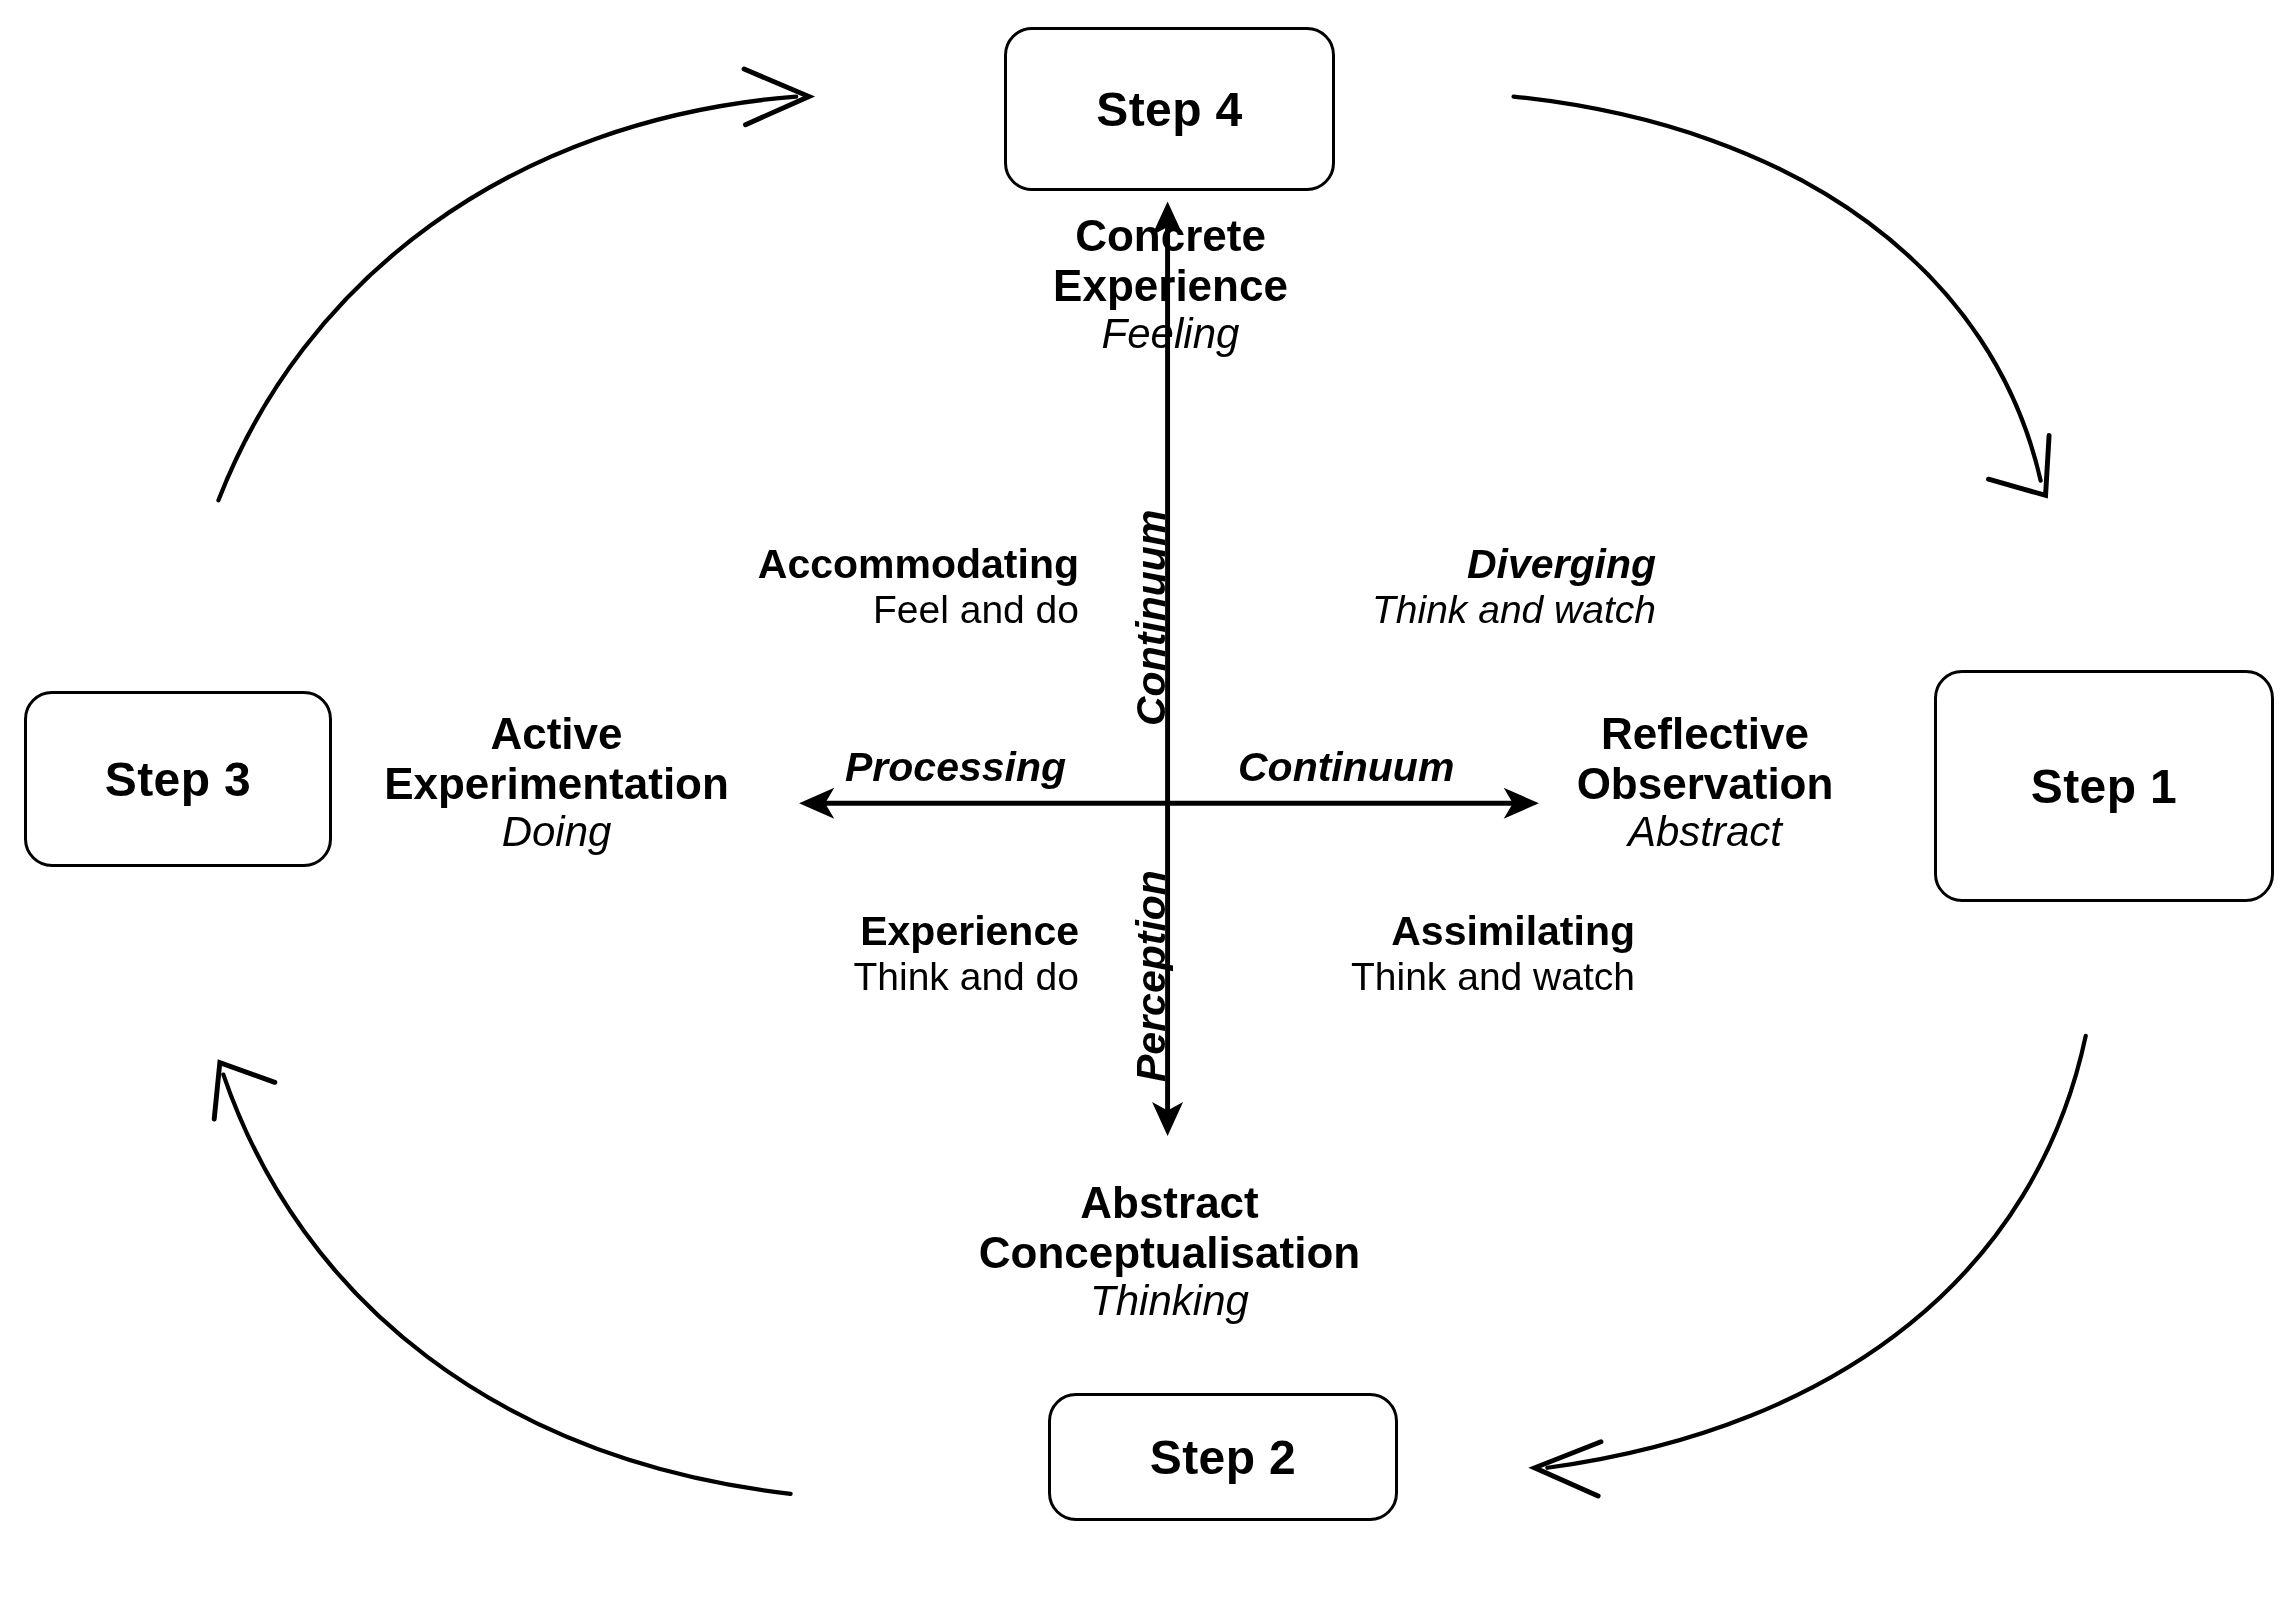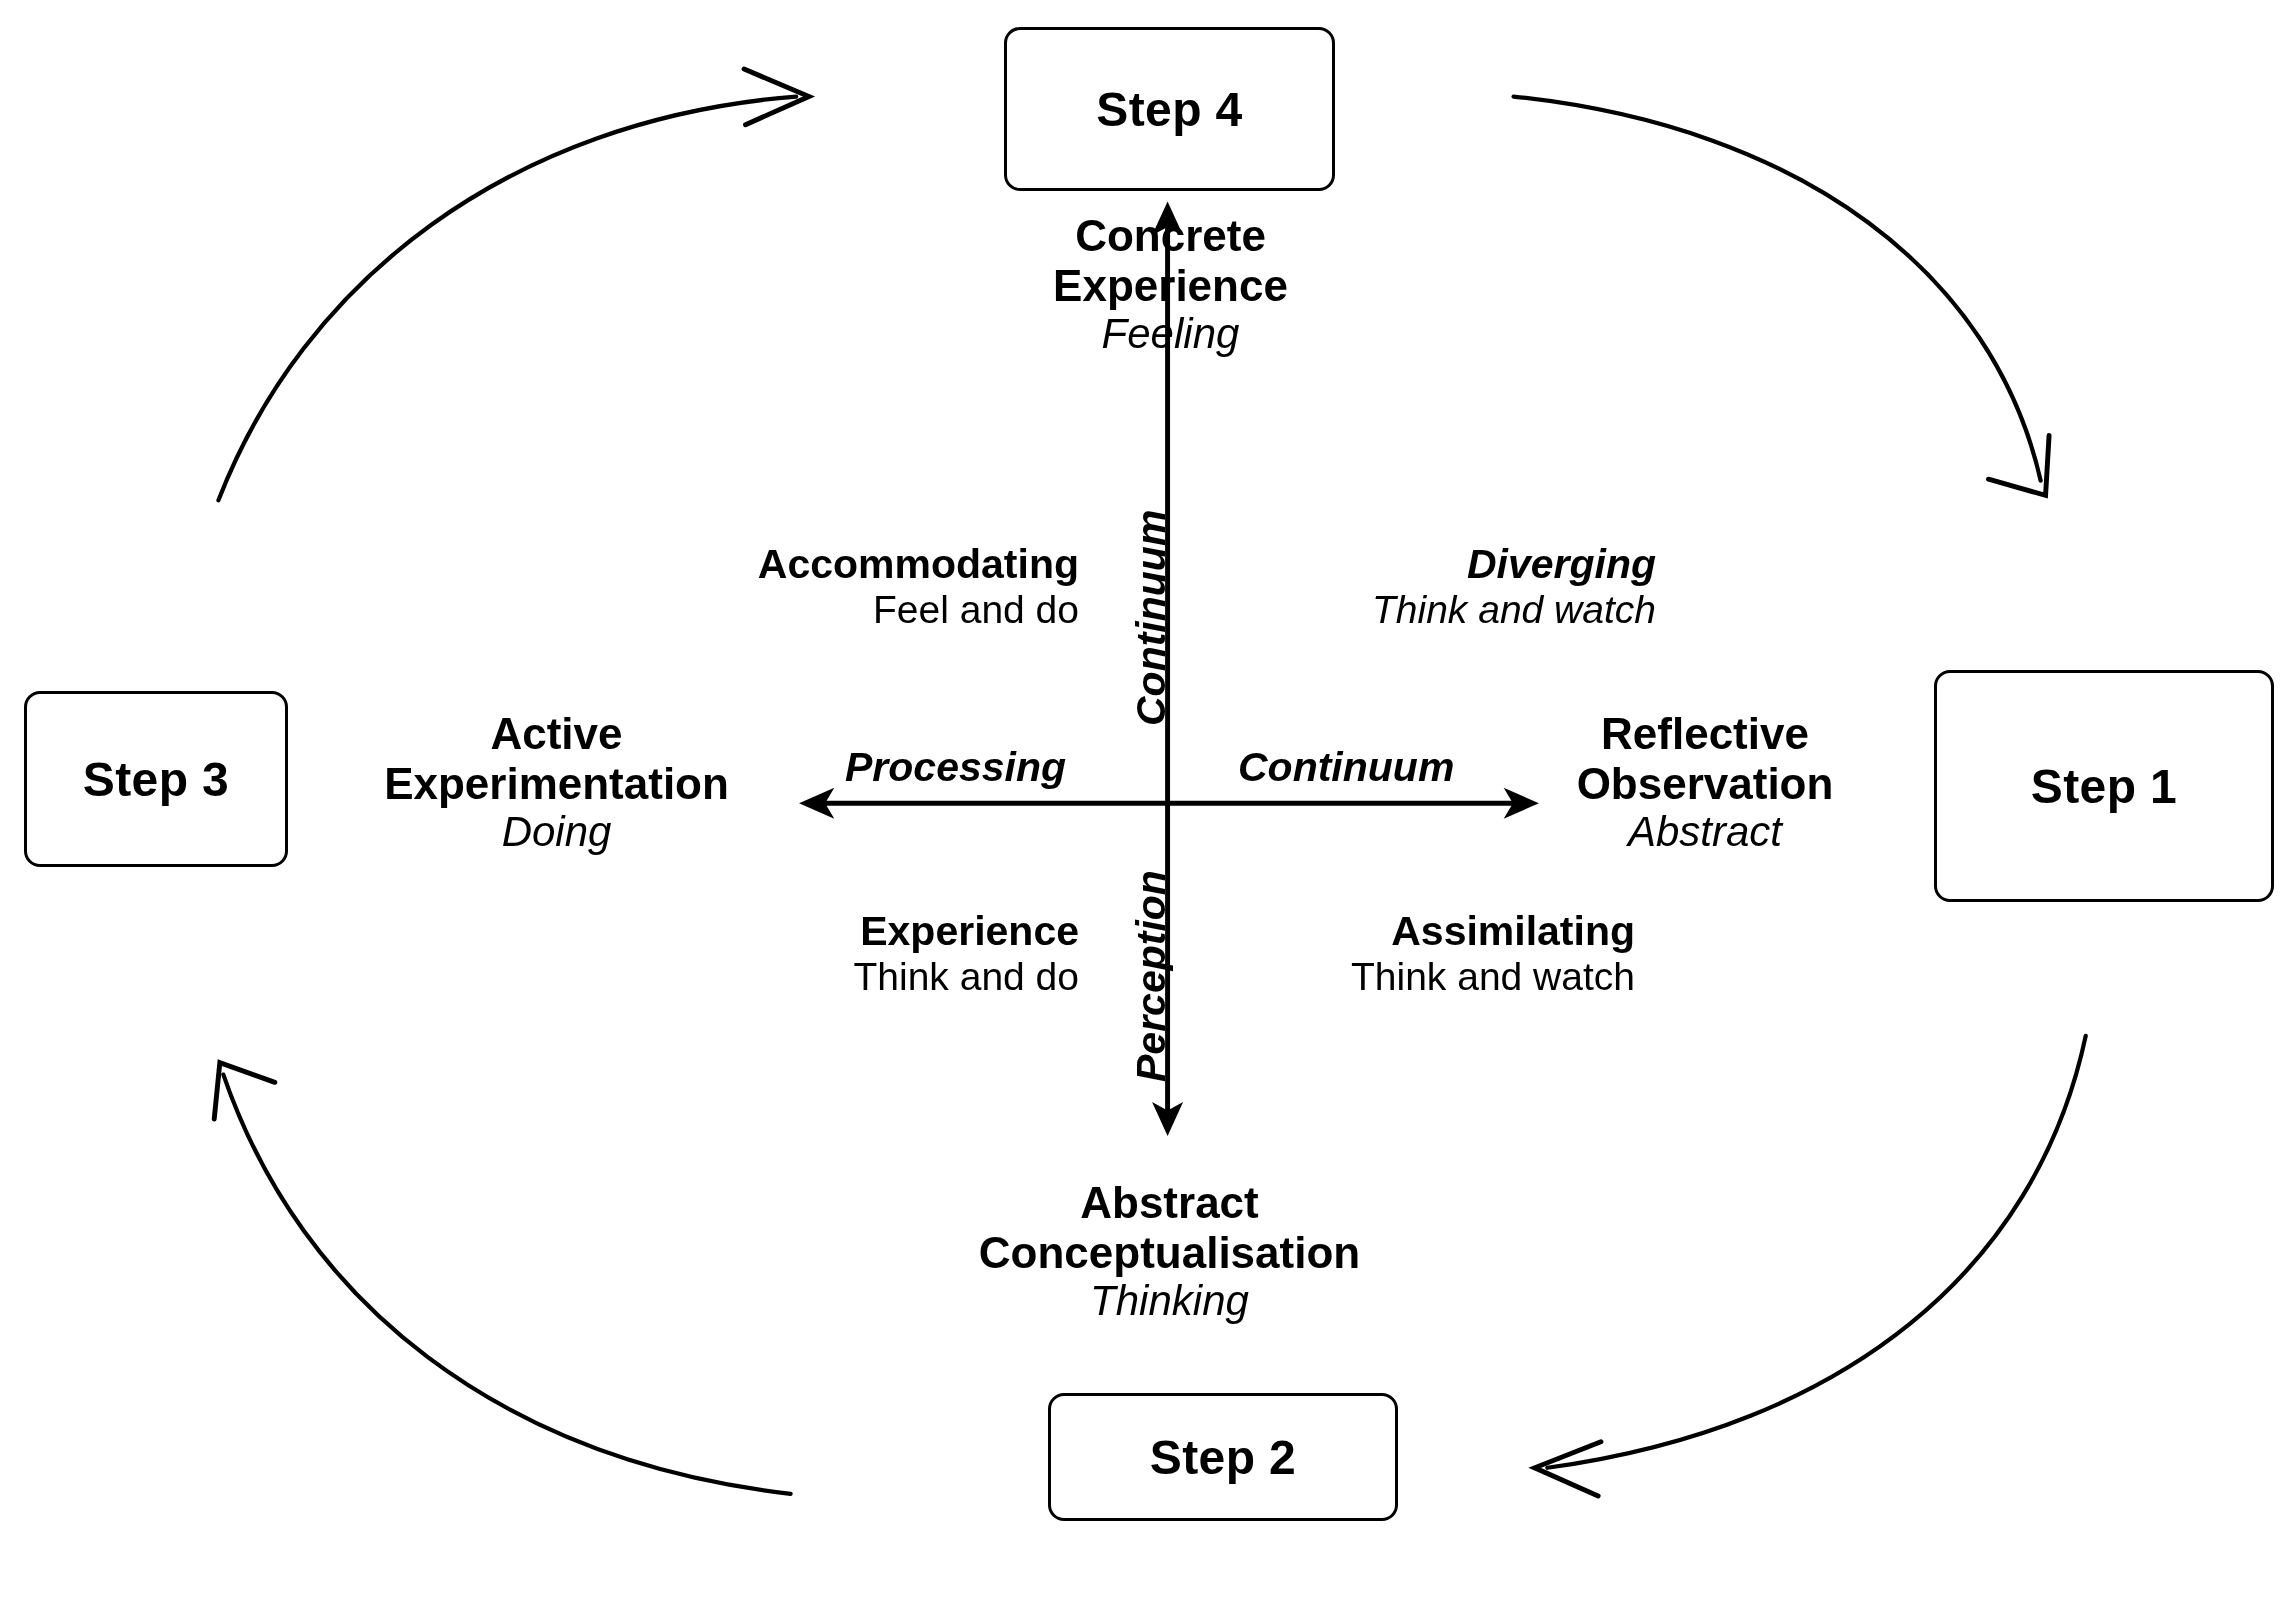--- a/index.html
+++ b/index.html
@@ -25,36 +25,36 @@
     left: 0;
     width: 2295px;
     height: 1608px;
   }
 
   
   .step-box {
     position: absolute;
     box-sizing: border-box;
     border: 3.5px solid #000000;
-    border-radius: 16px;
+    border-radius: 28px;
     background: #ffffff;
     display: flex;
     align-items: center;
     justify-content: center;
   }
   .step-box .step-label {
     font-size: 48px;
     font-weight: bold;
     letter-spacing: 0.4px;
     white-space: nowrap;
   }
   #step-box-4 { left: 1004px; top: 27px;   width: 331px; height: 164px; }
   #step-box-1 { left: 1934px; top: 670px;  width: 340px; height: 232px; }
   #step-box-2 { left: 1048px; top: 1393px; width: 350px; height: 128px; }
-  #step-box-3 { left: 24px;   top: 691px;  width: 264px; height: 176px; }
+  #step-box-3 { left: 24px;   top: 691px;  width: 308px; height: 176px; }
 
   
   .pole {
     position: absolute;
     text-align: center;
     line-height: 1.13;
   }
   .pole .pole-title {
     font-size: 44px;
     font-weight: bold;

